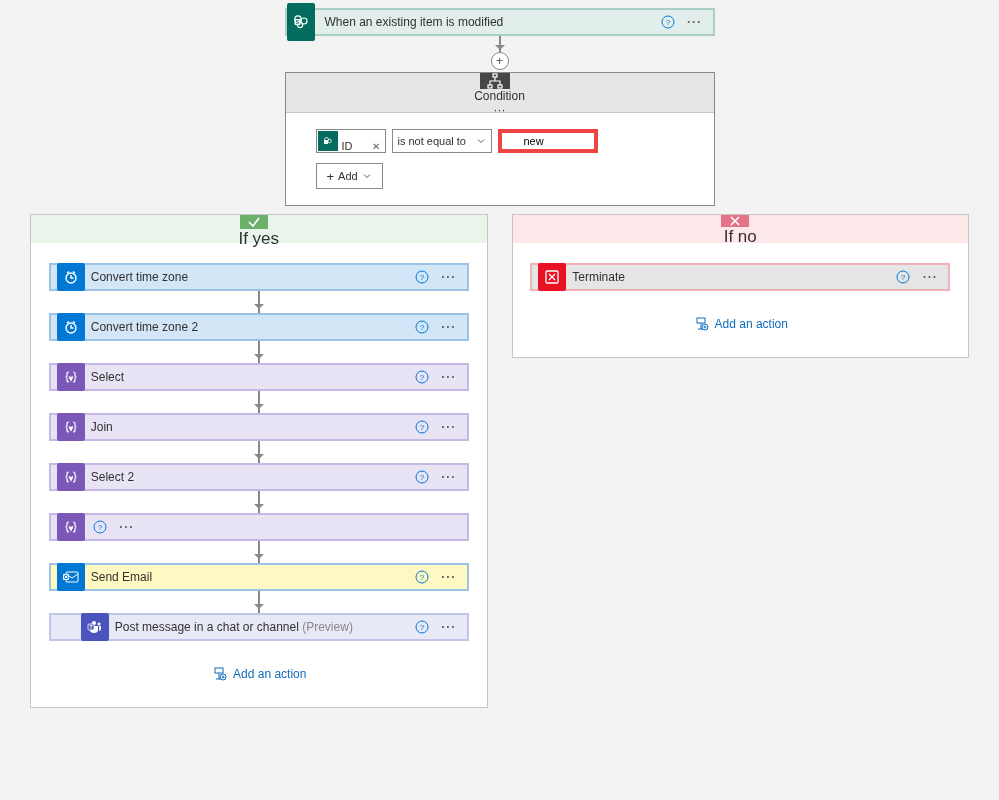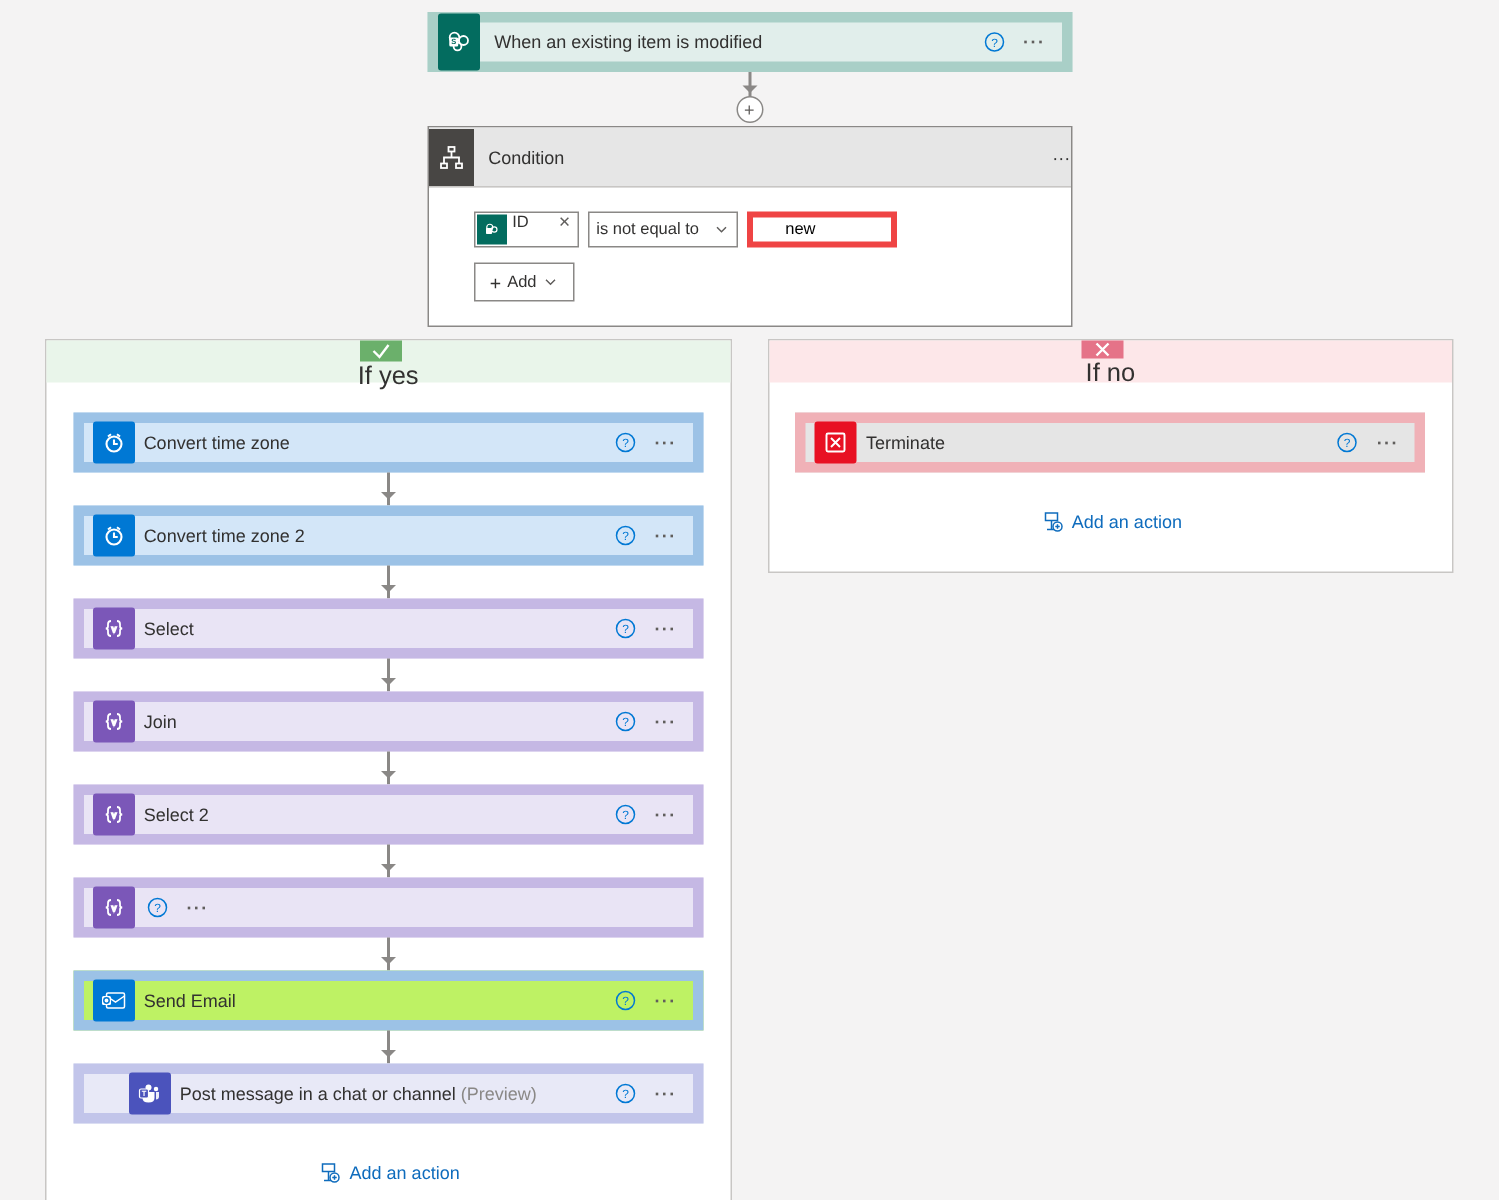--- a/index.html
+++ b/index.html
@@ -3,42 +3,42 @@
 <meta charset="utf-8">
 <style>
 * { box-sizing: border-box; margin: 0; padding: 0; font-family: "Segoe UI", sans-serif; }
 body { background: #f4f3f3; padding: 0; font-size: 12px; color: #323130; }
 
 .canvas { width: 999px; min-height: 800px; position: relative; padding-top: 8px; }
 
 .top-section { display: flex; flex-direction: column; align-items: center; }
 
 .card {
-  width: 430px; height: 40px; display: flex; align-items: center;
-  border: 7px solid #f97316; background: #fff; position: relative;
+  width: 430px; height: 28px; display: flex; align-items: center;
+  border: 2px solid #f97316; background: #fff; position: relative;
 }
 .card .icon-box {
   width: 28px; height: 28px; margin: 0 6px 0 6px; flex: 0 0 28px;
   display: flex; align-items: center; justify-content: center; border-radius: 2px;
 }
 .card .title { flex: 1; font-size: 12px; color: #323130; }
 .card .help { width: 18px; height: 18px; display:flex; align-items:center; justify-content:center; color:#0078d4; margin-right:6px; cursor:pointer;}
 .card .menu { width: 24px; height: 24px; display:flex; align-items:center; justify-content:center; color:#605e5c; margin-right:6px; cursor:pointer; letter-spacing: 1px; font-weight:bold;}
 
 .trigger { background: #e1eeeb; border-color:#a9cfc7; }
 .trigger .icon-box { background:#036c5f; color:#fff; width:30px; height:38px; margin:0 10px 0 0; }
 
 .cond-card { width: 430px; border:1px solid #8a8886; background:#fff; }
-.cond-header { height:40px; display:flex; align-items:center; background:#e6e6e6; border-bottom:1px solid #c8c6c4;}
+.cond-header { height:40px; display:flex; align-items:center; background:#e6e6e6; border-bottom:1px solid #c8c6c4;flex-direction:column;}
 .cond-header .icon-box { width:30px; height:38px; margin:0 10px 0 0; background:#484644; color:#fff; display:flex;align-items:center;justify-content:center;}
 .cond-header .title { flex:1; font-size:12px; }
 .cond-body { padding:16px 30px 16px 30px; }
 .cond-row { display:flex; gap:6px; align-items:center; margin-bottom:10px;}
 .cond-token {
-  display:flex; align-items:flex-start; border:1px solid #8a8886; height:24px; width:70px; padding-right:4px;
+  display:flex; align-items:flex-end; border:1px solid #8a8886; height:24px; width:70px; padding-right:4px;
 }
 .cond-token .tk-icon { width:20px; height:20px; background:#036c5f; margin:1px 4px 1px 1px; display:flex;align-items:center;justify-content:center;color:#fff;font-size:8px;}
 .cond-token .tk-text { font-size:11px; flex:1;}
 .cond-token .tk-x { font-size:10px; color:#605e5c; cursor:pointer;}
 .cond-select { border:1px solid #8a8886; height:24px; width:100px; padding:0 5px; font-size:11px; display:flex; align-items:center; justify-content:space-between; cursor:pointer;}
 .cond-input { border:4px solid #ef4444; height:24px; width:100px; padding:0 22px; font-size:11px; }
 .cond-add { border:1px solid #8a8886; height:26px; padding:0 10px; display:inline-flex; align-items:center; gap:4px; font-size:11px; cursor:pointer; background:#fff;}
 
 .arrow-v { width:2px; height:22px; background:#8a8886; position:relative; }
 .arrow-v::after { content:""; position:absolute; bottom:-1px; left:-4px; border:5px solid transparent; border-top-color:#8a8886; }
@@ -54,21 +54,21 @@
 .no .branch-header { background:#fde7e9;text-align:center; }
 .no .bh-icon { background:#e57388; color:#fff;}
 .branch-body { padding: 20px 12px 26px 12px; display:flex; flex-direction:column; align-items:center; }
 
 .action { width:100%; max-width:420px; }
 .action.blue .icon-box { background:#0078d4; color:#fff;}
 .action.blue { background:#d3e6f8; border-color:#9cc2e6;}
 .action.purple .icon-box { background:#7b57b8; color:#fff;}
 .action.purple { background:#e9e4f5; border-color:#c5b8e4;}
 .action.outlook .icon-box { background:#0078d4; color:#fff;}
-.action.outlook { background:#bef264; border-color:#9cc2e6;}
+.action.outlook { background:#fef9c3; border-color:#9cc2e6;}
 .action.teams .icon-box { background:#4b53bc; color:#fff;}
 .action.teams { background:#e8e9f7; border-color:#c2c5ea;padding-left:24px;}
 .action.red .icon-box { background:#e81123; color:#fff;}
 .action.red { background:#e5e5e5; border-color:#f0b1b7;}
 .action .suffix { color:#8a8886; }
 
 .add-action { display:flex; align-items:center; gap:6px; color:#0f6cbd; font-size:12px; margin-top:26px; cursor:pointer;}
 .add-action svg { stroke:#0f6cbd; }
 
 svg { display:block; }

